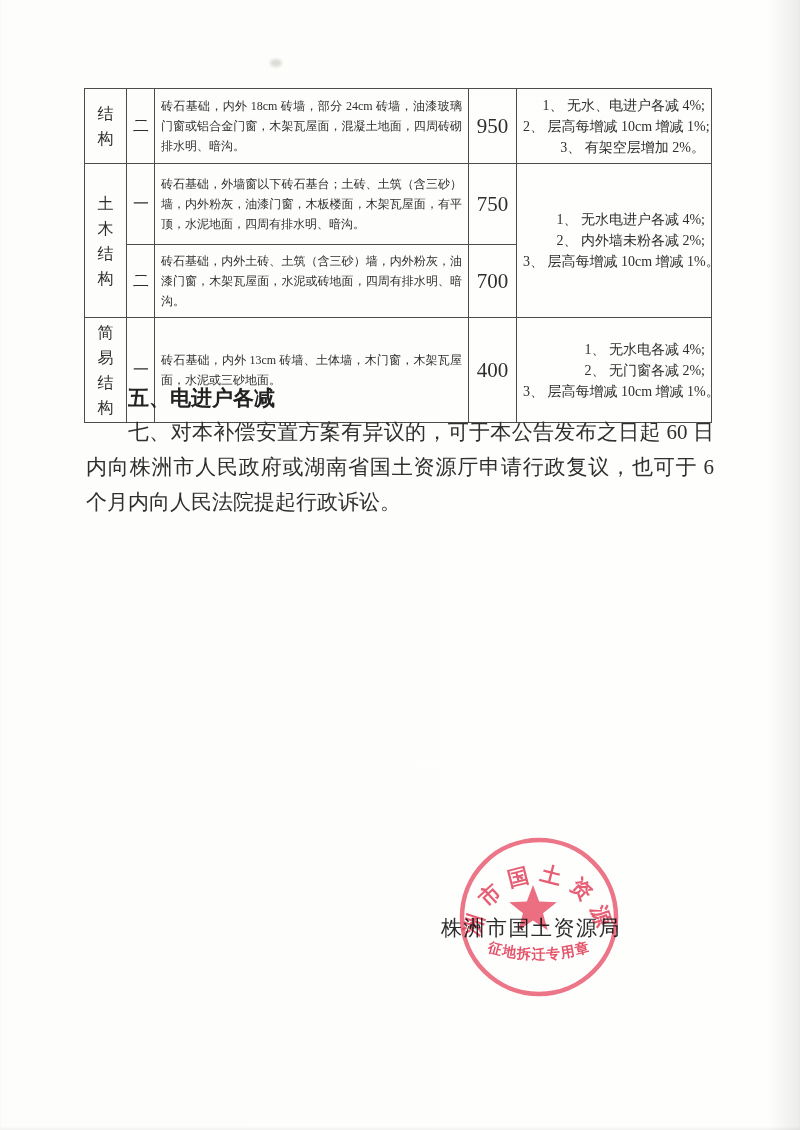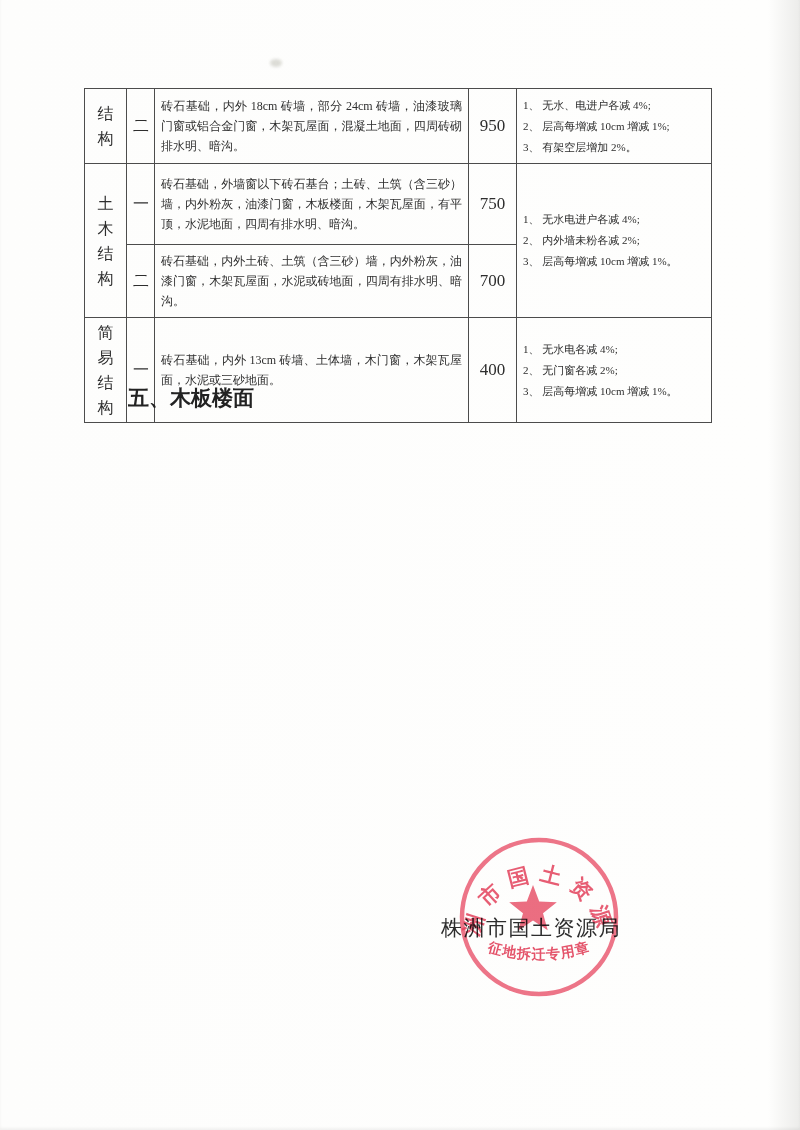--- a/index.html
+++ b/index.html
@@ -29,23 +29,23 @@
     overflow:hidden;
   }
   td.cat{
     text-align:center;white-space:pre-line;line-height:25px;
     padding:2px 2px;font-size:16px;
   }
   td.grade{text-align:center;font-size:16px;padding:2px 1px;}
   td.desc{
     text-align:justify;line-height:20px;font-size:12px;padding:3px 8px;
   }
-  td.price{text-align:center;font-size:17px;padding:2px 2px;}
+  td.price{text-align:center;font-size:21px;padding:2px 2px;}
   td.notes{padding:3px 6px 3px 8px;}
-  td.notes .nline{line-height:21px;font-size:11px;white-space:nowrap;}
+  td.notes .nline{line-height:21px;font-size:14px;white-space:nowrap;text-align:right;}
   
   .content{
     position:absolute;left:86px;top:380px;width:628px;
     font-size:21px;line-height:35px;text-align:justify;
   }
   .content p{margin:0;text-indent:2em;}
   .content .heading{
     font-family:"Liberation Sans","DejaVu Sans",sans-serif;
     font-weight:bold;text-indent:2em;margin:0;
     color:#222;
@@ -131,21 +131,22 @@
           <div class="nline">1、 无水电各减 4%;</div>
           <div class="nline">2、 无门窗各减 2%;</div>
           <div class="nline">3、 层高每增减 10cm 增减 1%。</div>
         </td>
       </tr>
     </tbody>
       </table>
   </div>
 
   <div class="content">
-    <p class="heading">五、木板楼面</p>
+    <p class="heading">五、电进户各减</p>
+    <p>七、对本补偿安置方案有异议的，可于本公告发布之日起 60 日内向株洲市人民政府或湖南省国土资源厅申请行政复议，也可于 6 个月内向人民法院提起行政诉讼。</p>
   </div>
 
   <div class="sig-org">株洲市国土资源局</div>
 
   <svg class="seal" viewBox="0 0 166 166">
     <circle cx="83" cy="83" r="77" fill="none" stroke="rgba(231,62,90,0.78)" stroke-width="4.5"></circle>
     <polygon points="77,51 83.2,67.5 100.8,68.3 87,79.2 91.7,96.2 77,86.5 62.3,96.2 67,79.2 53.2,68.3 70.8,67.5" fill="rgba(229,62,88,0.82)"></polygon>
     <path id="sealRingPath" d="M 23.8 117.3 A 60 60 0 1 1 142.1 117.4" fill="none"></path>
     <text font-size="21" fill="rgba(226,48,78,0.85)" letter-spacing="9">
       <textPath href="#sealRingPath" startOffset="50%" text-anchor="middle">株洲市国土资源局</textPath>

